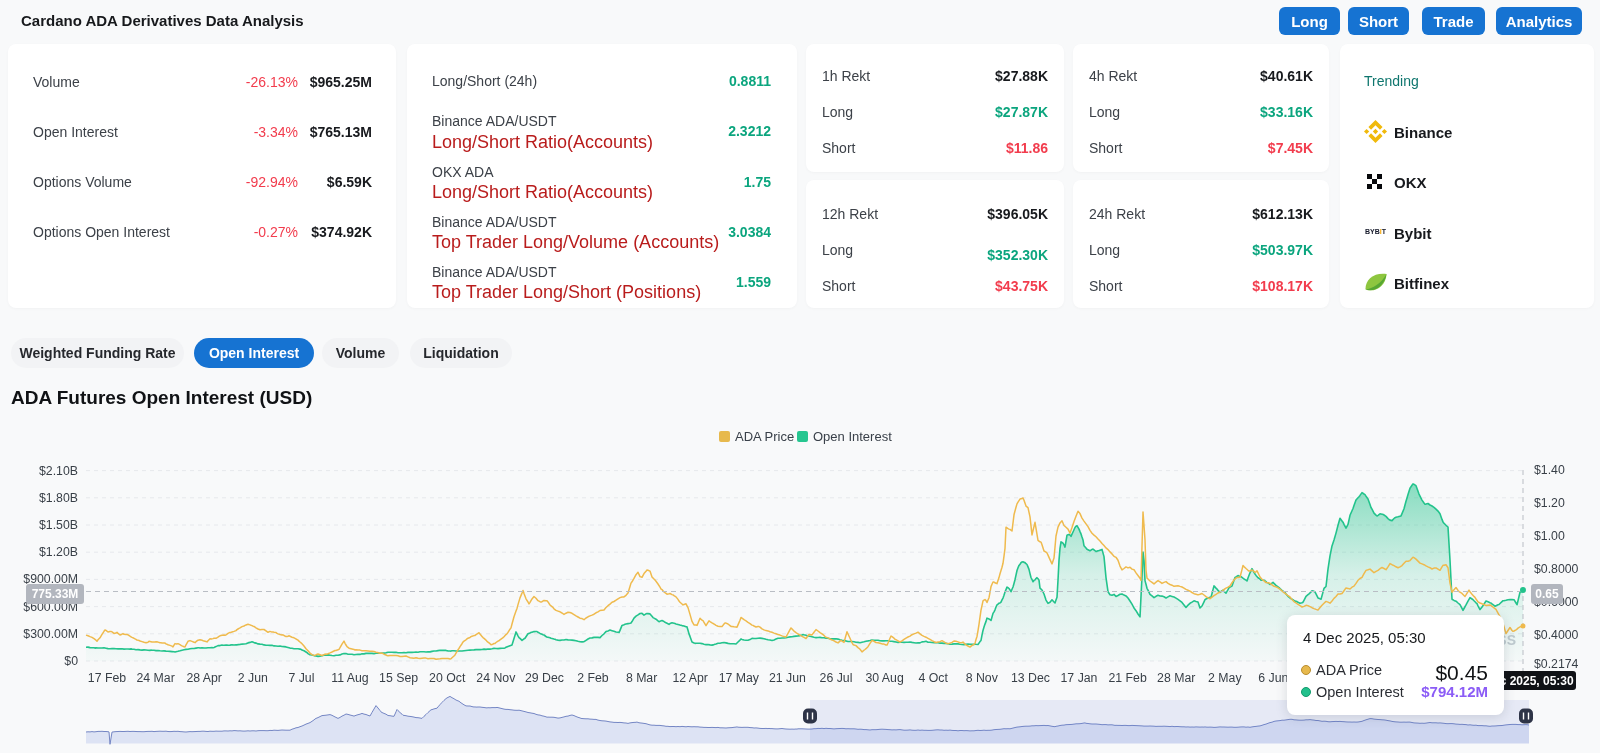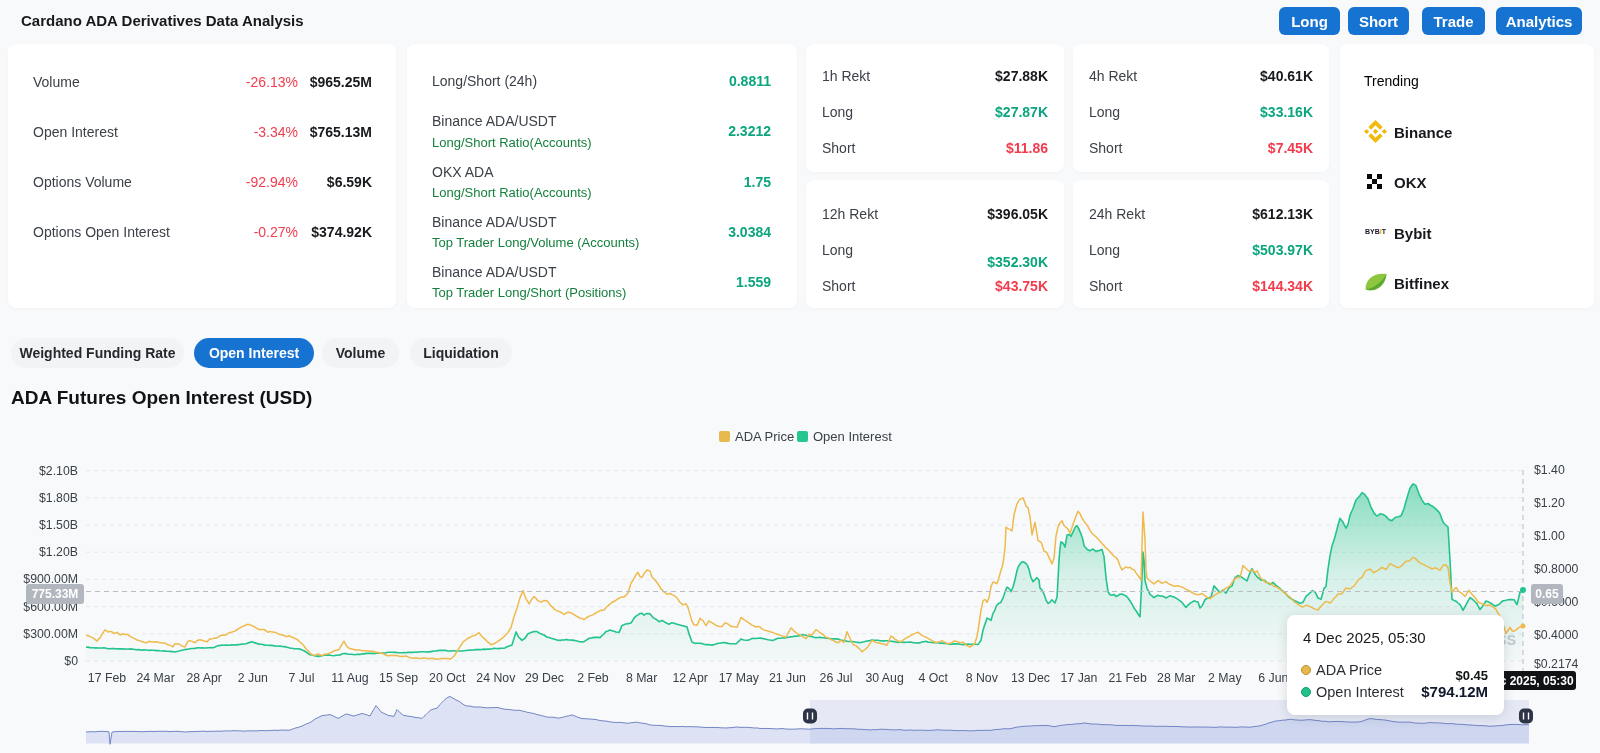--- a/index.html
+++ b/index.html
@@ -5,21 +5,21 @@
 body{position:relative}
 .abs{position:absolute}
 .card{position:absolute;background:#fff;border-radius:8px;box-shadow:0 1px 3px rgba(0,0,0,0.03)}
 .row-lab{position:absolute;transform:translateY(-50%);font-size:14px;color:#3c4148;white-space:nowrap}
 .row-val{position:absolute;transform:translateY(-50%);font-size:14px;font-weight:700;color:#17191d;white-space:nowrap}
 .pct{color:#f23c4d;font-weight:400}
 .teal{color:#0ba57e}
 .red2{color:#f23c4d}
 .btn{position:absolute;top:7px;height:28px;background:#1673d2;color:#fff;border-radius:6px;font-size:15px;font-weight:700;display:flex;align-items:center;justify-content:center}
 .tab{position:absolute;top:338px;height:30px;border-radius:15px;background:#f2f3f5;color:#26282d;font-size:14px;font-weight:700;display:flex;align-items:center;justify-content:center}
-.sub{position:absolute;transform:translateY(-50%);font-size:13px;color:#15803d;white-space:nowrap}
+.sub{position:absolute;transform:translateY(-50%);font-size:18px;color:#b91c1c;white-space:nowrap}
 .exname{position:absolute;transform:translateY(-50%);font-size:15px;font-weight:700;color:#17191d}
 .ax{font-size:12.3px;fill:#383f47}
 </style></head><body>
 
 <div class="abs" style="left:21px;top:12px;font-size:15px;font-weight:700;color:#17191c">Cardano ADA Derivatives Data Analysis</div>
 <div class="btn" style="left:1279px;width:61px">Long</div>
 <div class="btn" style="left:1348px;width:61px">Short</div>
 <div class="btn" style="left:1422px;width:63px">Trade</div>
 <div class="btn" style="left:1496px;width:86px">Analytics</div>
 
@@ -65,32 +65,32 @@
 <div class="row-val red2" style="right:552px;top:148.0px">$11.86</div>
 <div class="row-lab" style="left:1089px;top:76.0px">4h Rekt</div>
 <div class="row-val " style="right:287px;top:76.0px">$40.61K</div>
 <div class="row-lab" style="left:1089px;top:112.0px">Long</div>
 <div class="row-val teal" style="right:287px;top:112.0px">$33.16K</div>
 <div class="row-lab" style="left:1089px;top:148.0px">Short</div>
 <div class="row-val red2" style="right:287px;top:148.0px">$7.45K</div>
 <div class="row-lab" style="left:822px;top:213.5px">12h Rekt</div>
 <div class="row-val " style="right:552px;top:213.5px">$396.05K</div>
 <div class="row-lab" style="left:822px;top:249.5px">Long</div>
-<div class="row-val teal" style="right:552px;top:262px">$352.30K</div>
+<div class="row-val teal" style="right:552px;top:255px">$352.30K</div>
 <div class="row-lab" style="left:822px;top:285.5px">Short</div>
 <div class="row-val red2" style="right:552px;top:285.5px">$43.75K</div>
 <div class="row-lab" style="left:1089px;top:213.5px">24h Rekt</div>
 <div class="row-val " style="right:287px;top:213.5px">$612.13K</div>
 <div class="row-lab" style="left:1089px;top:249.5px">Long</div>
 <div class="row-val teal" style="right:287px;top:249.5px">$503.97K</div>
 <div class="row-lab" style="left:1089px;top:285.5px">Short</div>
-<div class="row-val red2" style="right:287px;top:285.5px">$144.34K</div>
+<div class="row-val red2" style="right:287px;top:285.5px">$108.17K</div>
 
 <div class="card" style="left:1340px;top:44px;width:254px;height:264px"></div>
-<div class="row-lab" style="left:1364px;top:81px;color:#000000">Trending</div>
+<div class="row-lab" style="left:1364px;top:81px;color:#0f766e">Trending</div>
 <svg width="23" height="23" viewBox="0 0 126.6 126.6" style="position:absolute;left:1364px;top:120px">
     <g fill="#f0b90b">
       <path d="M38.7 53.2L63.3 28.6l24.6 24.6 14.3-14.3L63.3 0 24.4 38.9z"></path>
       <path d="M0 63.3l14.3-14.3 14.3 14.3-14.3 14.3z"></path>
       <path d="M38.7 73.4L63.3 98l24.6-24.6 14.3 14.3L63.3 126.6 24.4 87.7z"></path>
       <path d="M98 63.3l14.3-14.3 14.3 14.3-14.3 14.3z"></path>
       <path d="M77.8 63.3L63.3 48.7 52.5 59.5l-1.2 1.2-2.6 2.6 14.6 14.5z"></path>
     </g>
   </svg>
 <svg width="15" height="15" viewBox="0 0 15 15" style="position:absolute;left:1367px;top:174px">
@@ -213,18 +213,18 @@
 <div class="abs" style="left:1531px;top:159px;width:32px;height:20px;background:#b2b6be;border-radius:3px;color:#fff;font-size:12px;font-weight:700;display:flex;align-items:center;justify-content:center">0.65</div>
 
 
 <div class="abs" style="left:1472px;top:246px;width:104px;height:19px;background:#101216;border-radius:3px;color:#fff;font-size:12px;font-weight:700;display:flex;align-items:center;justify-content:center;white-space:nowrap">4 Dec 2025, 05:30</div>
 
 
 <div class="abs" style="left:1287px;top:190px;width:217px;height:100px;background:#ffffff;border-radius:8px;box-shadow:0 2px 12px rgba(60,70,90,0.18);z-index:30">
   <div class="abs" style="left:16px;top:14px;font-size:15px;color:#17191c;white-space:nowrap">4 Dec 2025, 05:30</div>
   <div class="abs" style="left:14px;top:50px;width:10px;height:10px;border-radius:50%;background:#e7b94d;border:1px solid #b98d2f"></div>
   <div class="abs" style="left:29px;top:47px;font-size:14.5px;color:#2a2d33">ADA Price</div>
-  <div class="abs" style="right:16px;top:53px;font-size:13px;font-weight:700;color:#101214">$0.45</div>
+  <div class="abs" style="right:16px;top:46px;font-size:21px;font-weight:400;color:#101214">$0.45</div>
   <div class="abs" style="left:14px;top:72px;width:10px;height:10px;border-radius:50%;background:#22c08c;border:1px solid #119a6c"></div>
   <div class="abs" style="left:29px;top:69px;font-size:14.5px;color:#2a2d33">Open Interest</div>
-  <div class="abs" style="right:16px;top:68px;font-size:15px;font-weight:700;color:#0f172a">$794.12M</div>
+  <div class="abs" style="right:16px;top:68px;font-size:15px;font-weight:700;color:#8b5cf6">$794.12M</div>
 </div>
 </div>
 
 </body></html>

